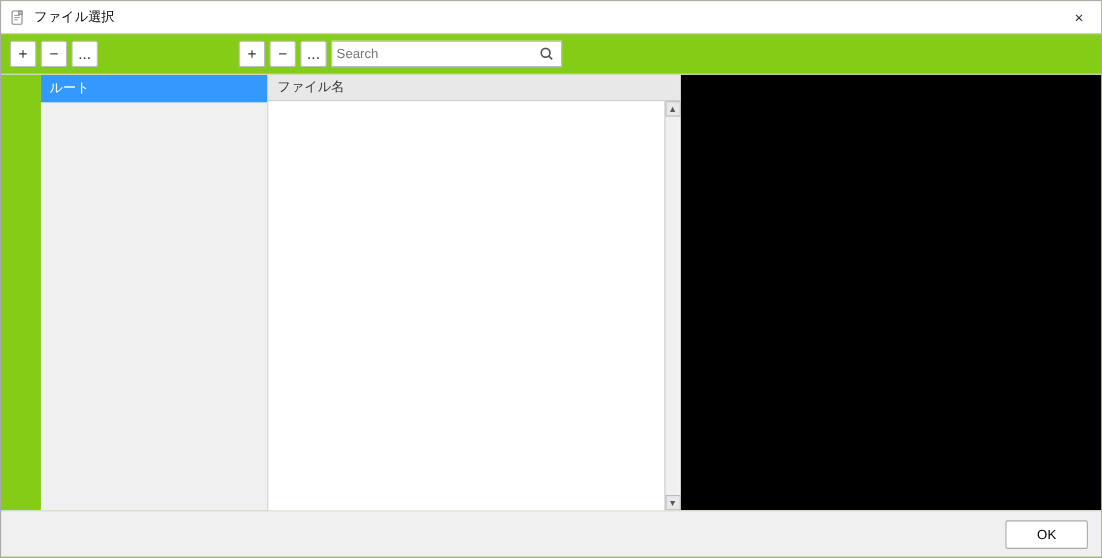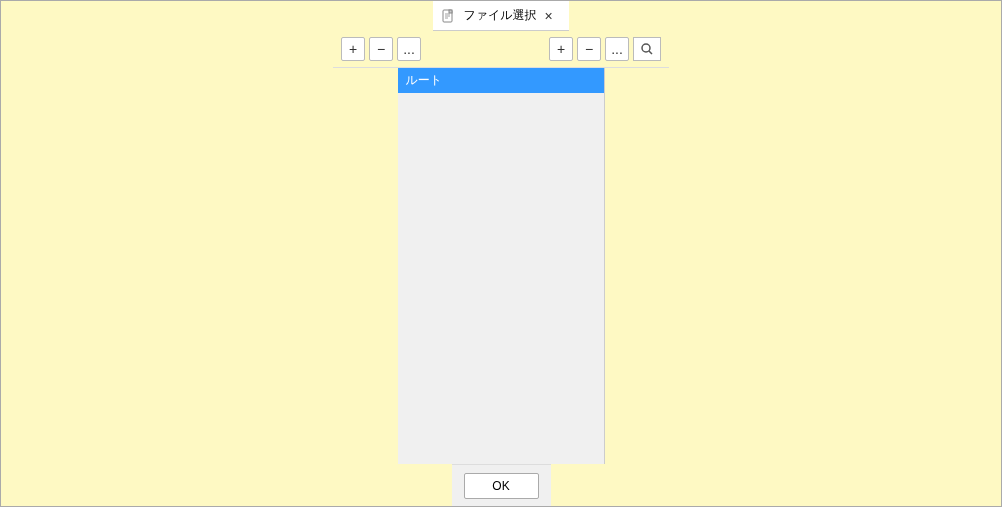--- a/index.html
+++ b/index.html
@@ -16,26 +16,25 @@
       justify-content: center;
       align-items: center;
       width: 1002px;
       height: 507px;
       overflow: hidden;
     }
 
     .dialog-window {
       width: 1002px;
       height: 507px;
-      background: #fef9c3;
+      background: #84cc16;
       border: 1px solid #aaa;
       display: flex;
       flex-direction: column;
       box-shadow: 2px 2px 8px rgba(0,0,0,0.3);
-      align-items: center;
     }
 
     .title-bar {
       height: 30px;
       background: #fff;
       border-bottom: 1px solid #ccc;
       display: flex;
       align-items: center;
       justify-content: space-between;
       padding: 0 8px;
@@ -131,20 +130,21 @@
       align-items: center;
       justify-content: center;
       cursor: pointer;
       color: #555;
     }
 
     .content-area {
       display: flex;
       flex: 1;
       overflow: hidden;
+      margin-left: 36px;
     }
 
     .left-panel {
       width: 207px;
       background: #f0f0f0;
       border-right: 1px solid #ccc;
       overflow-y: auto;
       flex-shrink: 0;
     }
 
@@ -268,35 +268,48 @@
     <button class="toolbar-btn">−</button>
     <button class="toolbar-btn">...</button>
 
     <div class="toolbar-separator"></div>
 
     <button class="toolbar-btn">+</button>
     <button class="toolbar-btn">−</button>
     <button class="toolbar-btn">...</button>
 
     <div class="search-box">
+      <input class="search-input" type="text" placeholder="Search" style="">
       <div class="search-icon-btn">
         <svg width="12" height="12" viewBox="0 0 12 12" fill="none">
           <circle cx="5" cy="5" r="4" stroke="#555" stroke-width="1.5"></circle>
           <line x1="8" y1="8" x2="11" y2="11" stroke="#555" stroke-width="1.5"></line>
         </svg>
       </div>
     </div>
   </div>
 
   <div class="content-area">
 
     <div class="left-panel">
       <div class="tree-item selected">ルート</div>
     </div>
 
+    <div class="middle-panel">
+      <div class="file-list-header">
+        <span>ファイル名</span>
+      </div>
+      <div class="file-list-body"></div>
+
+      <div class="scrollbar-area">
+        <div class="scroll-arrow">▲</div>
+        <div style="flex:1;"></div>
+        <div class="scroll-arrow">▼</div>
+      </div>
+    </div>
 
     <div class="preview-panel"></div>
   </div>
 
   <div class="footer">
     <button class="footer-btn">OK</button>
   </div>
 
 </div>
 

